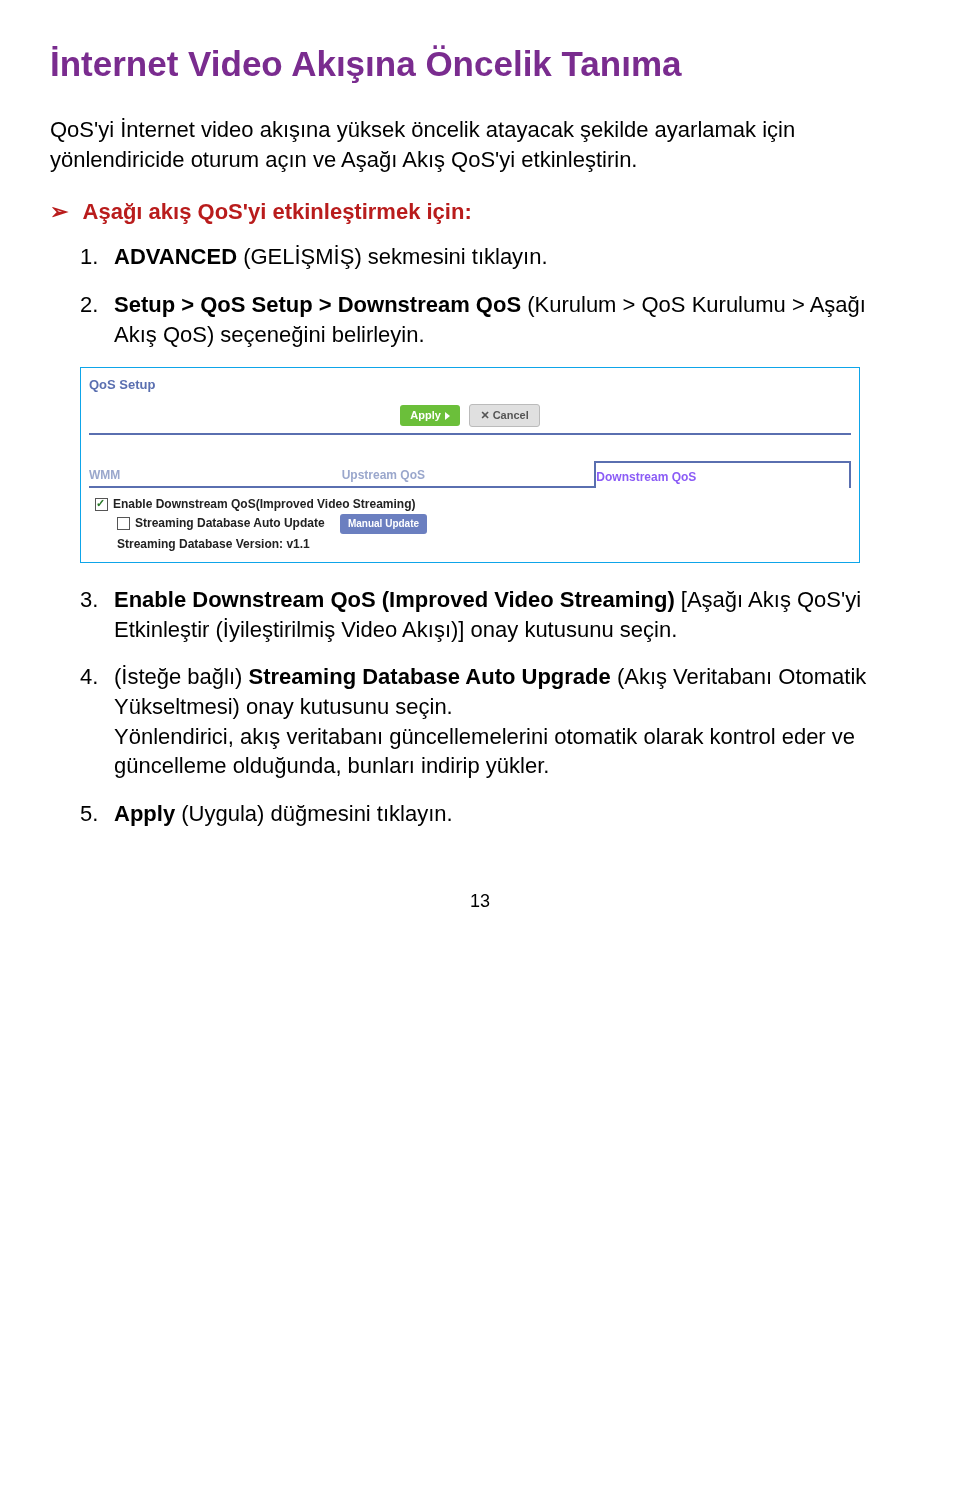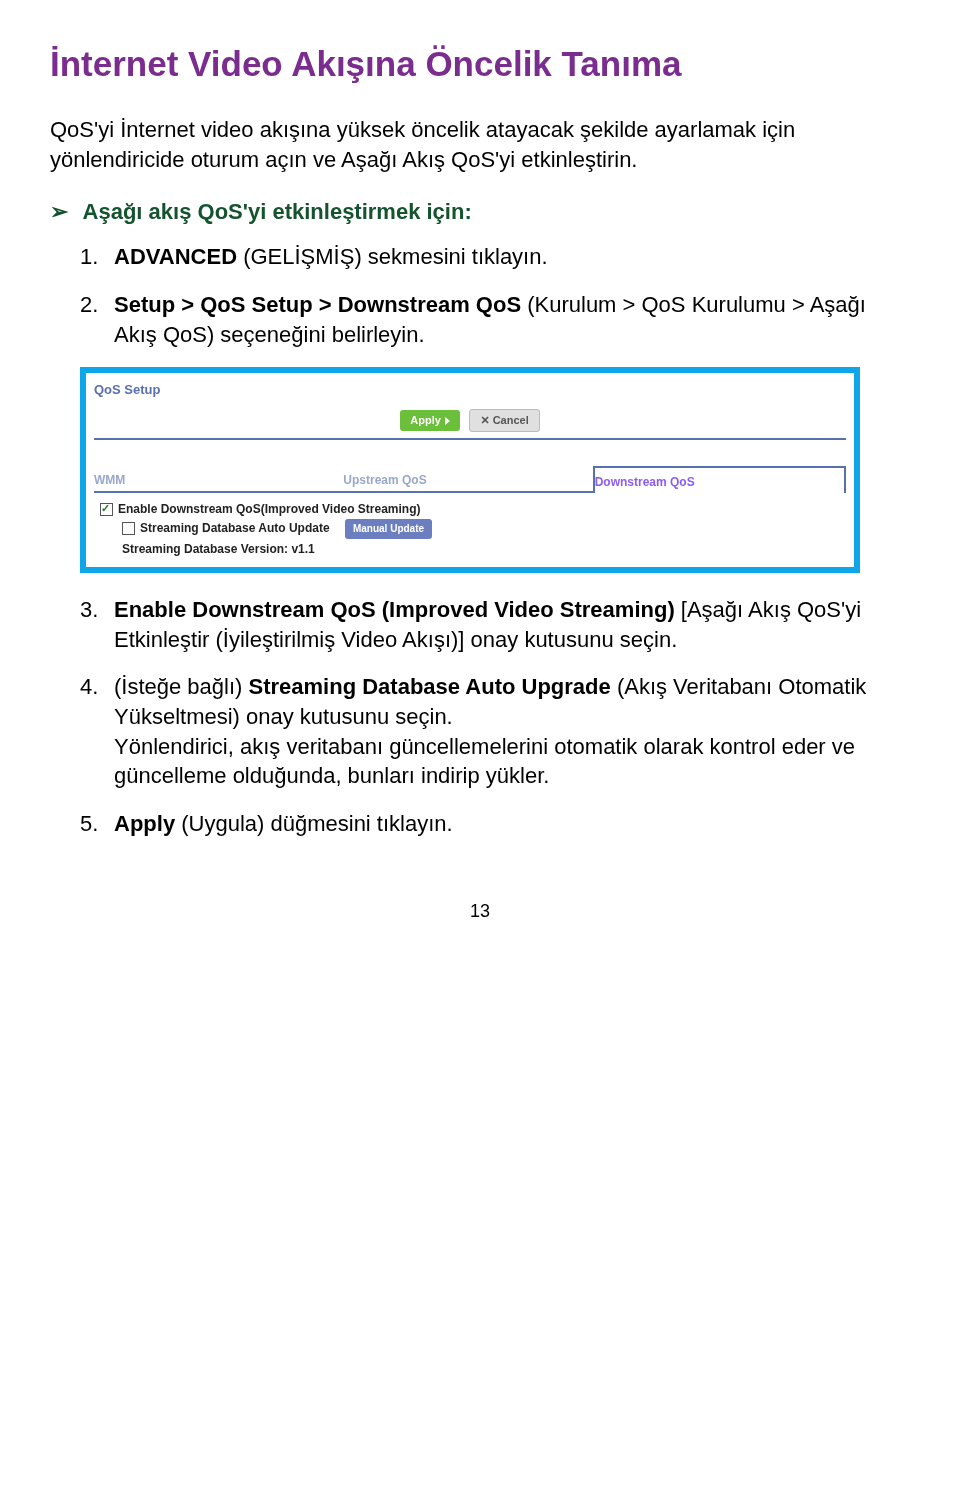--- a/index.html
+++ b/index.html
@@ -16,21 +16,21 @@
   h1 {
     color: #7a2c8f;
     font-size: 35px;
     margin: 0 0 28px 0;
     font-weight: bold;
   }
   .intro {
     margin-bottom: 21px;
   }
   .section-lead {
-    color: #14532d;
+    color: #b91c1c;
     font-size: 22px;
     margin-bottom: 16px;
   }
   .section-lead .arrow {
     font-weight: bold;
     margin-right: 8px;
   }
   .section-lead .bold {
     font-weight: bold;
   }
@@ -46,21 +46,21 @@
   }
   ol.steps > li .num {
     position: absolute;
     left: 0;
     top: 0;
   }
   .b { font-weight: bold; }
 
   
   .figure {
-    border: 6px solid #0ea5e9;
+    border: 1px solid #0ea5e9;
     margin: 18px 0 22px 0;
     padding: 8px 8px 6px 8px;
     width: 780px;
     box-sizing: border-box;
     font-size: 13px;
   }
   .fig-title {
     color: #5a6fb0;
     font-weight: bold;
     margin-bottom: 10px;

